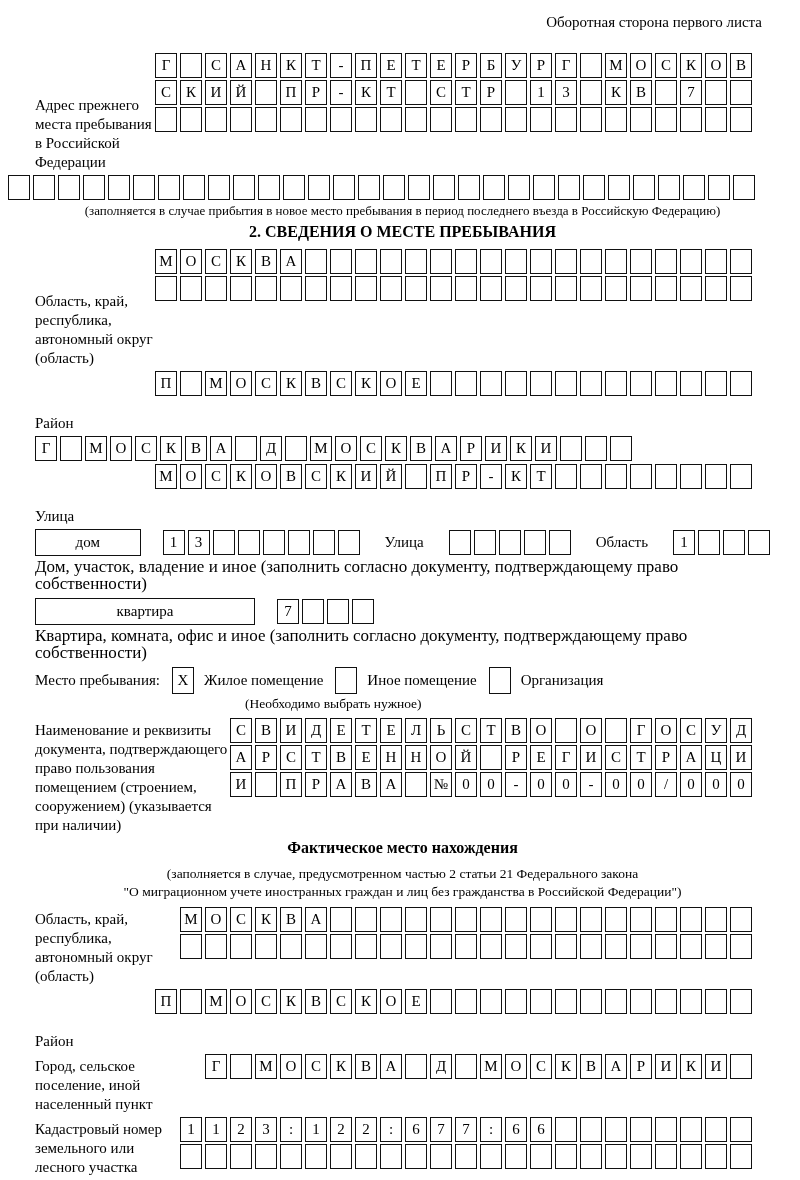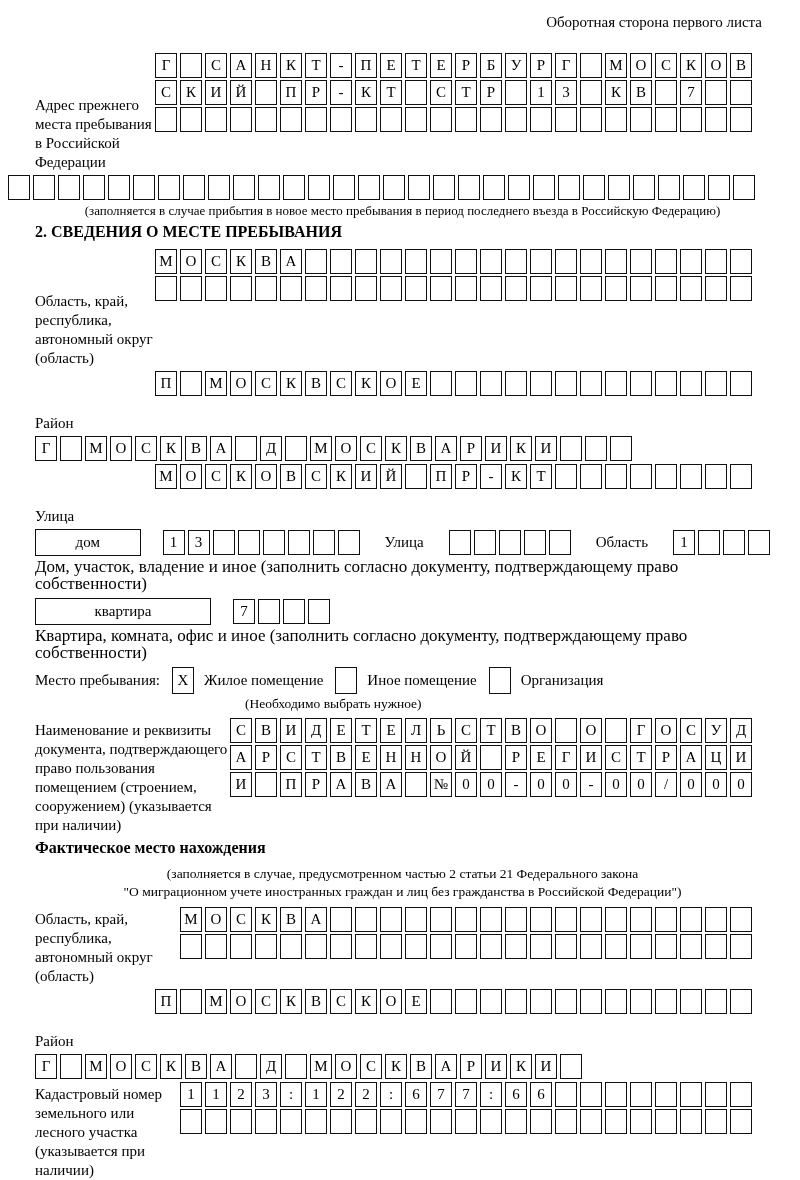--- a/index.html
+++ b/index.html
@@ -14,26 +14,26 @@
 
   .rows { display:flex; flex-direction:column; gap:2px; }
   .boxrow { display:flex; gap:3px; }
   .cell { width:22px; height:25px; border:1.5px solid #111; box-sizing:border-box;
           display:flex; align-items:center; justify-content:center;
           font-size:15px; flex:0 0 auto; background:#fff; }
   .overflow-row { margin-left:-27px; margin-bottom:2px; }
 
   .caption-c { text-align:center; font-size:13px; line-height:17px; margin:2px 0 2px; }
   .caption-l { font-size:17px; line-height:17px; margin:2px 0 6px; }
-  .sec-title { font-weight:bold; font-size:16px; margin:4px 0 8px; }
+  .sec-title { text-align:center; font-weight:bold; font-size:16px; margin:4px 0 8px; }
 
   .dom-row, .kv-row { display:flex; align-items:center; gap:22px; margin-bottom:2px; }
   .bigbox { border:1.8px solid #111; height:27px; box-sizing:border-box;
             display:flex; align-items:center; justify-content:center; font-size:15px; }
-  .dom-box { width:158px; } .kv-box { width:176px; }
+  .dom-box { width:158px; } .kv-box { width:220px; }
   .inline-lb { font-size:15px; margin:0 3px; }
 
   .stay-row { display:flex; align-items:center; font-size:15px; margin-top:4px; }
   .stay-row .cell { margin:0 10px 0 12px; height:27px; }
   .stay-note { font-size:13.5px; margin:2px 0 6px 210px; }
 
   .doc-field { margin-top:2px; }
 
   .s3-note { text-align:center; font-size:13.5px; line-height:18px; }
   .s3-notes { margin-bottom:6px; }
@@ -527,20 +527,21 @@
         <span class="cell"></span>
         <span class="cell"></span>
         <span class="cell"></span>
         <span class="cell"></span>
         <span class="cell"></span>
         <span class="cell"></span>
       </div>
   </div>
 
   <div class="field">
+    <div class="flabel w170">Город, сельское поселение, иной населенный пункт</div>
     <div class="boxrow">
         <span class="cell">Г</span>
         <span class="cell"></span>
         <span class="cell">М</span>
         <span class="cell">О</span>
         <span class="cell">С</span>
         <span class="cell">К</span>
         <span class="cell">В</span>
         <span class="cell">А</span>
         <span class="cell"></span>

